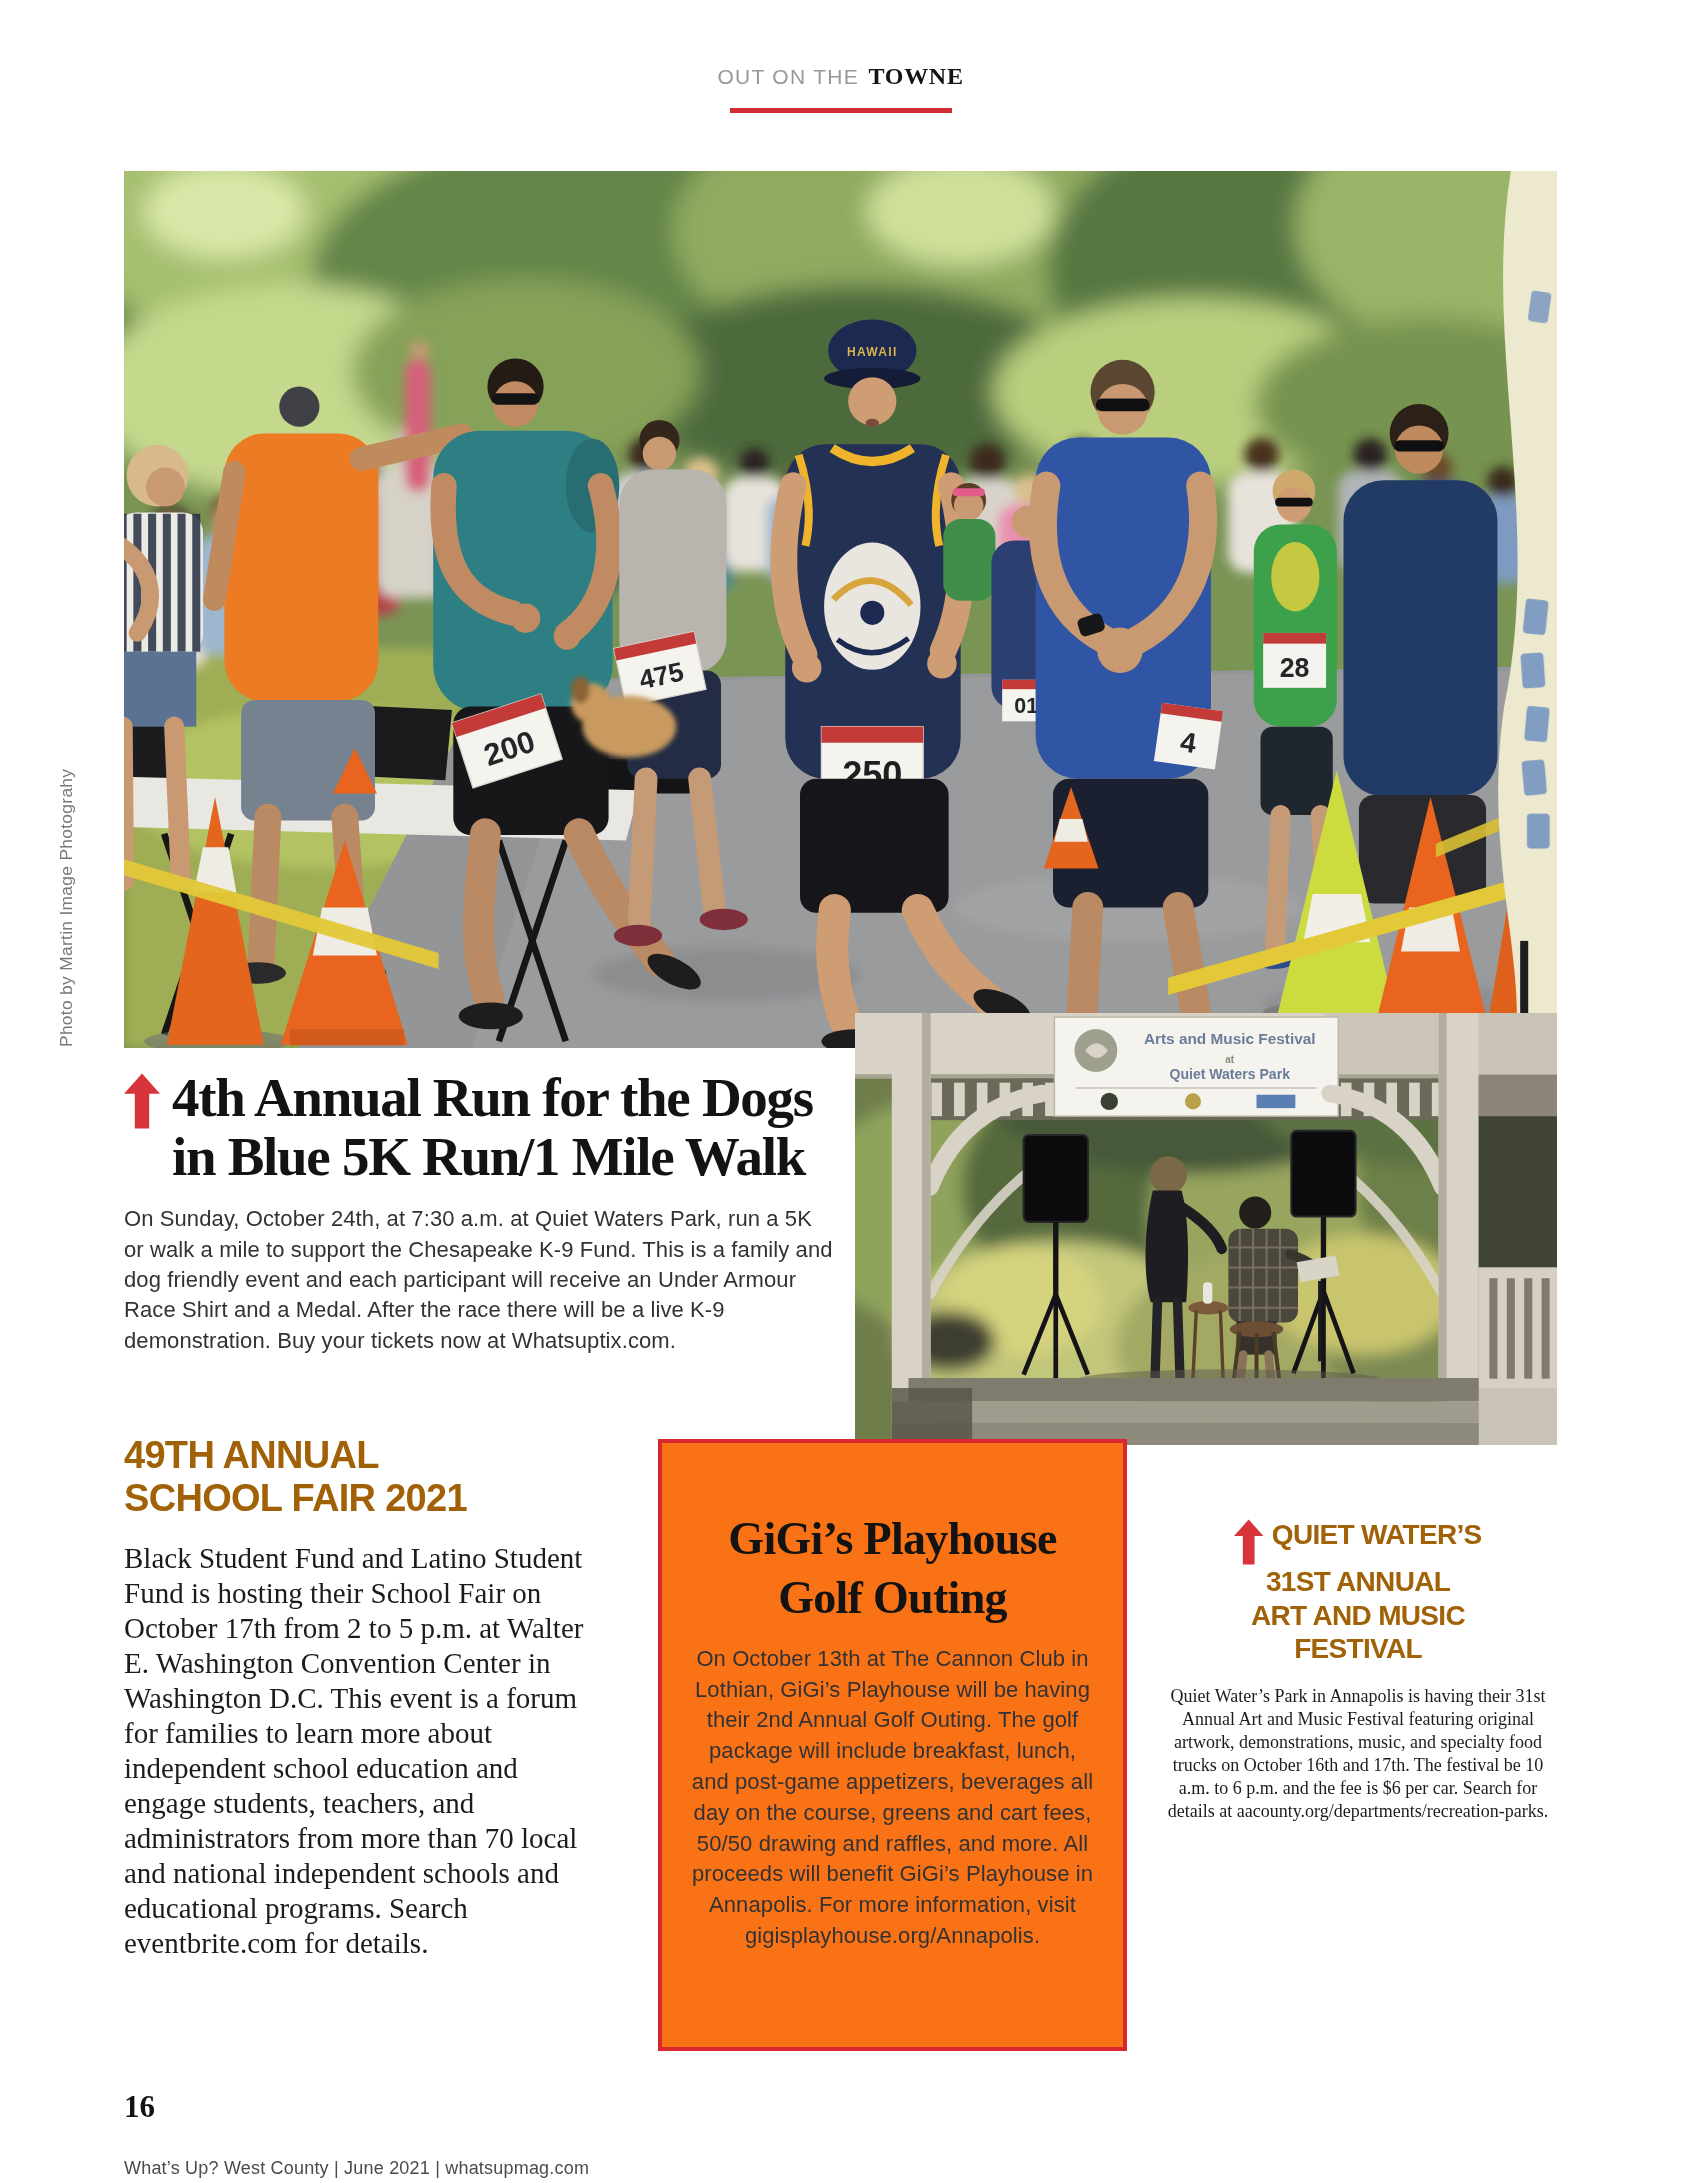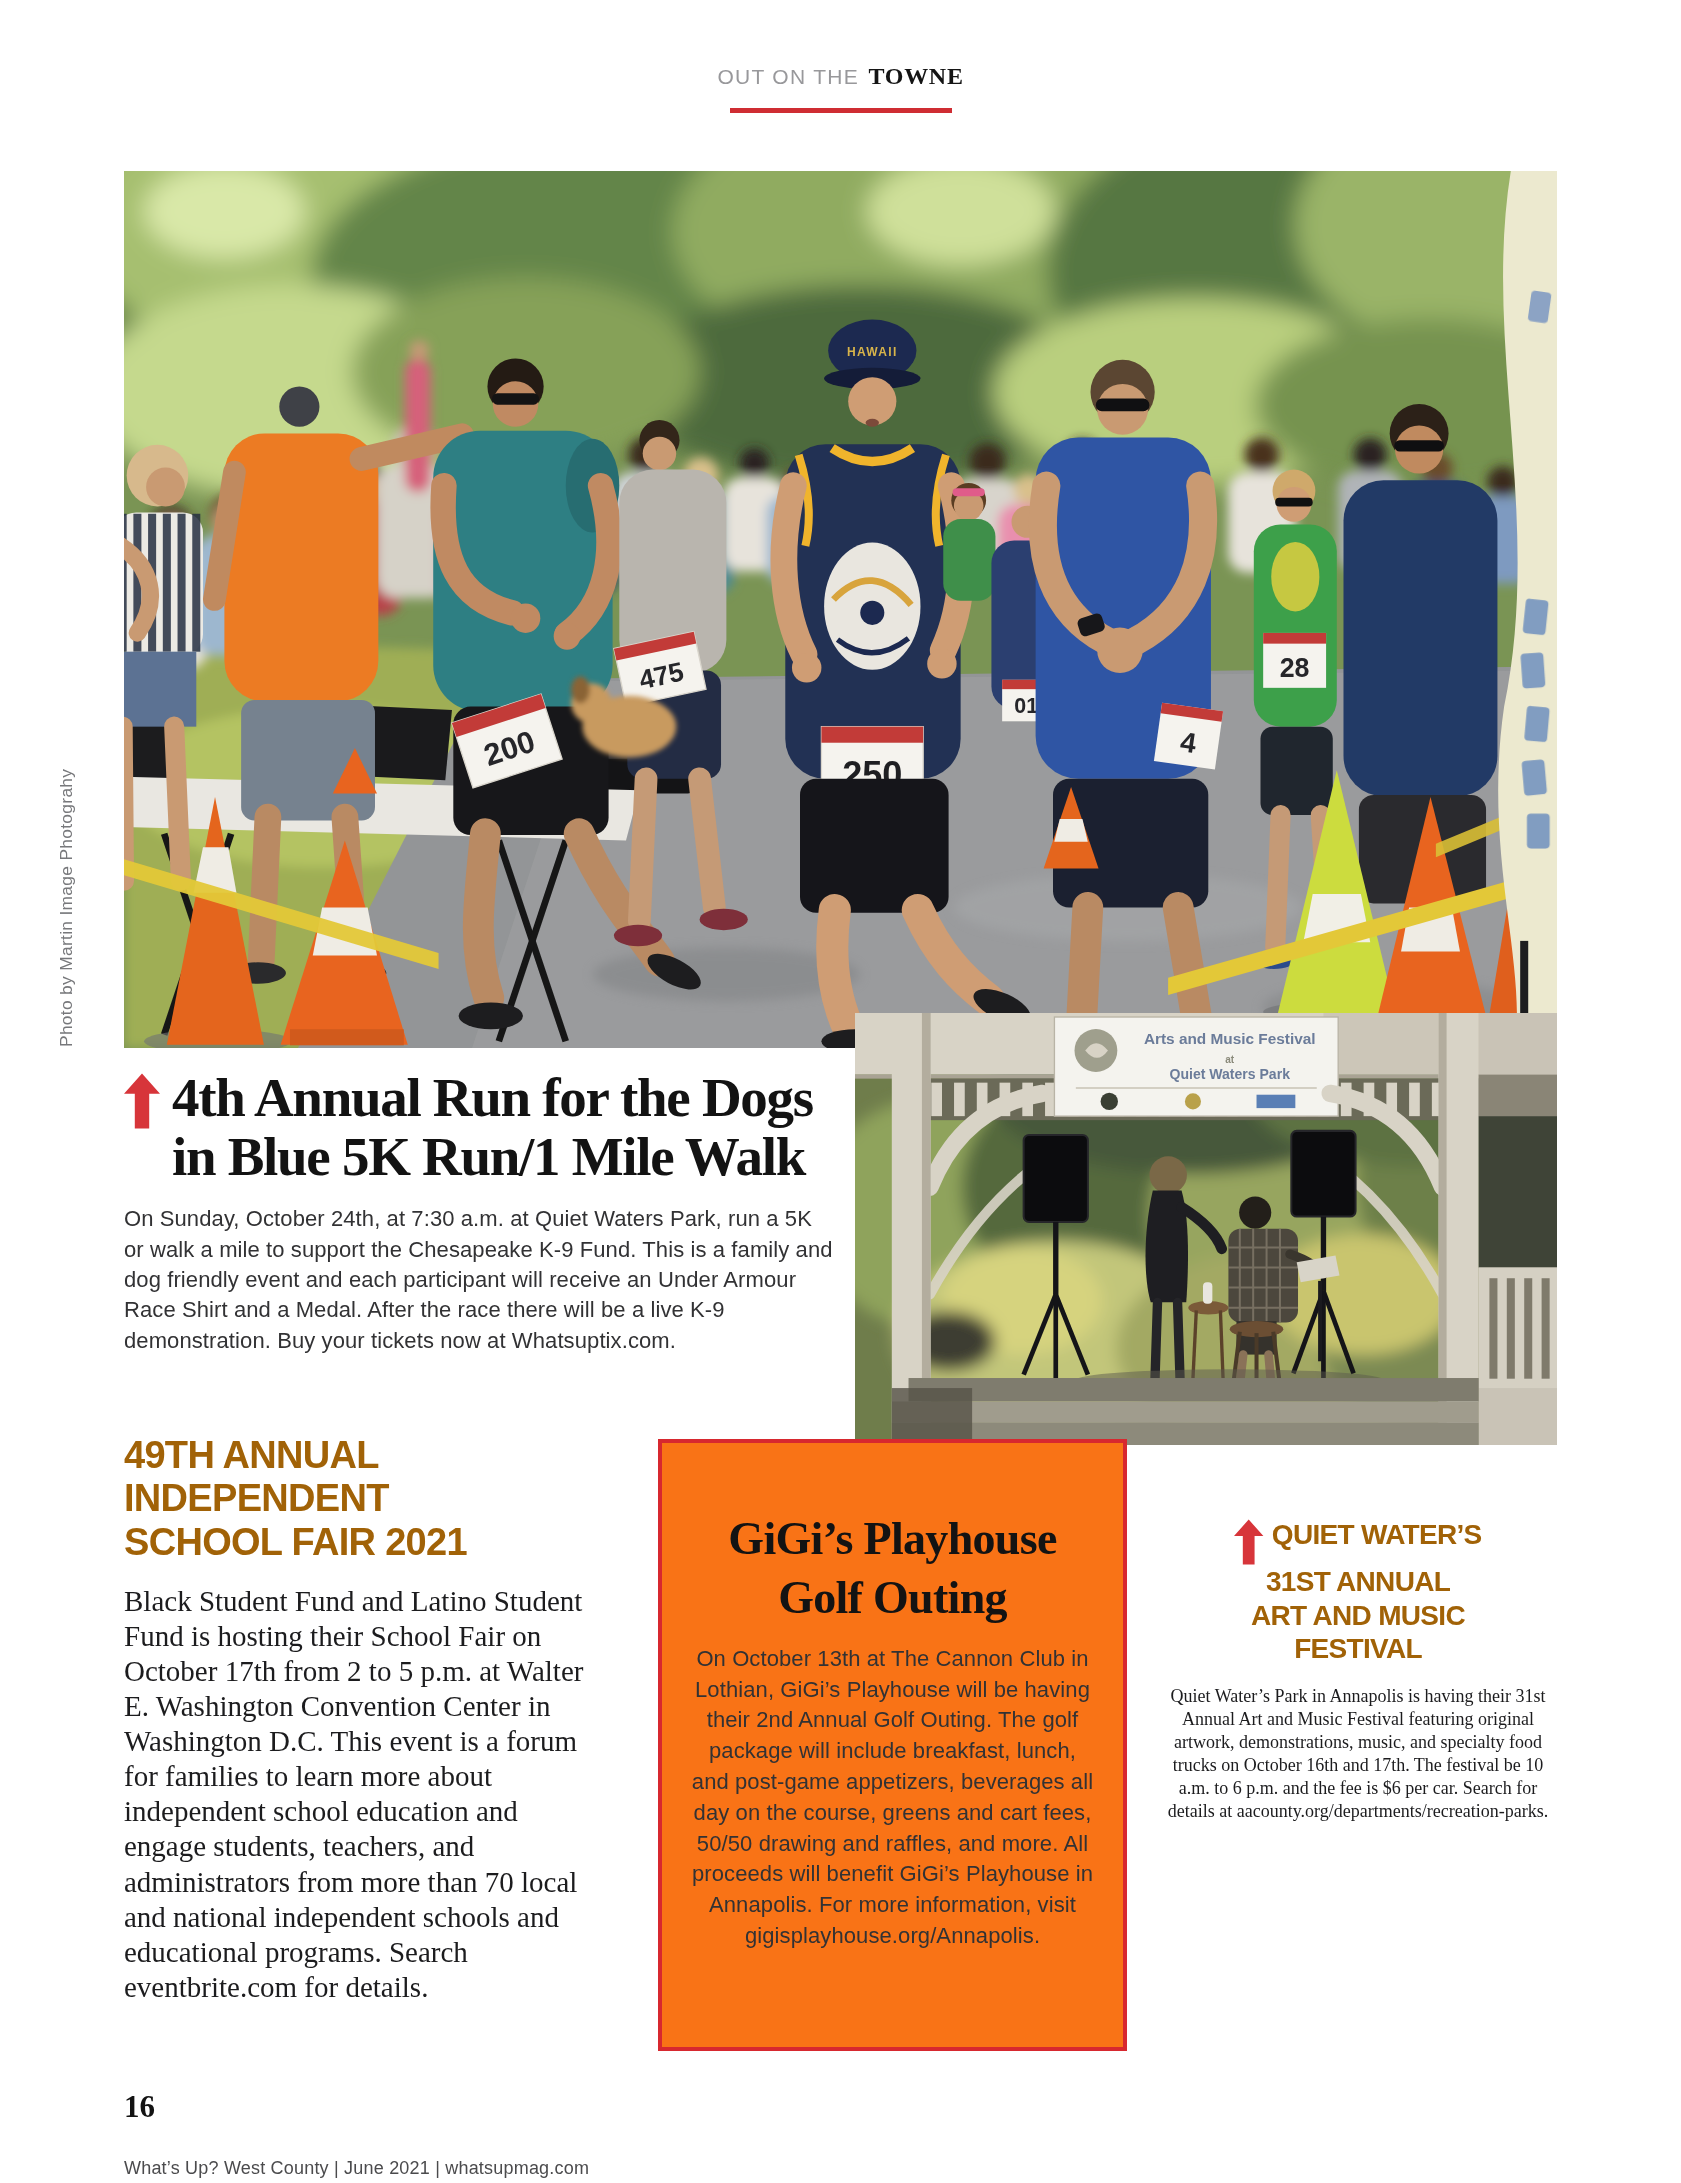--- a/index.html
+++ b/index.html
@@ -572,21 +572,20 @@
     <div>
       <div class="display-serif">4th Annual Run for the Dogs</div>
       <div class="display-serif">in Blue 5K Run/1 Mile Walk</div>
     </div>
   </div>
   <div class="body-sans">On Sunday, October 24th, at 7:30 a.m. at Quiet Waters Park, run a 5K or walk a mile to support the Chesapeake K-9 Fund. This is a family and dog friendly event and each participant will receive an Under Armour Race Shirt and a Medal. After the race there will be a live K-9 demonstration. Buy your tickets now at Whatsuptix.com.</div>
 </div>
 
 <div class="art-school">
   <div class="h-cond">49TH ANNUAL</div>
-  <div class="h-cond">INDEPENDENT</div>
   <div class="h-cond">SCHOOL FAIR 2021</div>
   <div class="body-serif">Black Student Fund and Latino Student Fund is hosting their School Fair on October 17th from 2 to 5 p.m. at Walter E. Washington Convention Center in Washington D.C. This event is a forum for families to learn more about independent school education and engage students, teachers, and administrators from more than 70 local and national independent schools and educational programs. Search eventbrite.com for details.</div>
 </div>
 
 <div class="gigi-box">
   <div class="gigi-title">GiGi’s Playhouse</div>
   <div class="gigi-title">Golf Outing</div>
   <div class="body-sans">On October 13th at The Cannon Club in Lothian, GiGi’s Playhouse will be having their 2nd Annual Golf Outing. The golf package will include breakfast, lunch, and post-game appetizers, beverages all day on the course, greens and cart fees, 50/50 drawing and raffles, and more. All proceeds will benefit GiGi’s Playhouse in Annapolis. For more information, visit gigisplayhouse.org/Annapolis.</div>
 </div>
 

